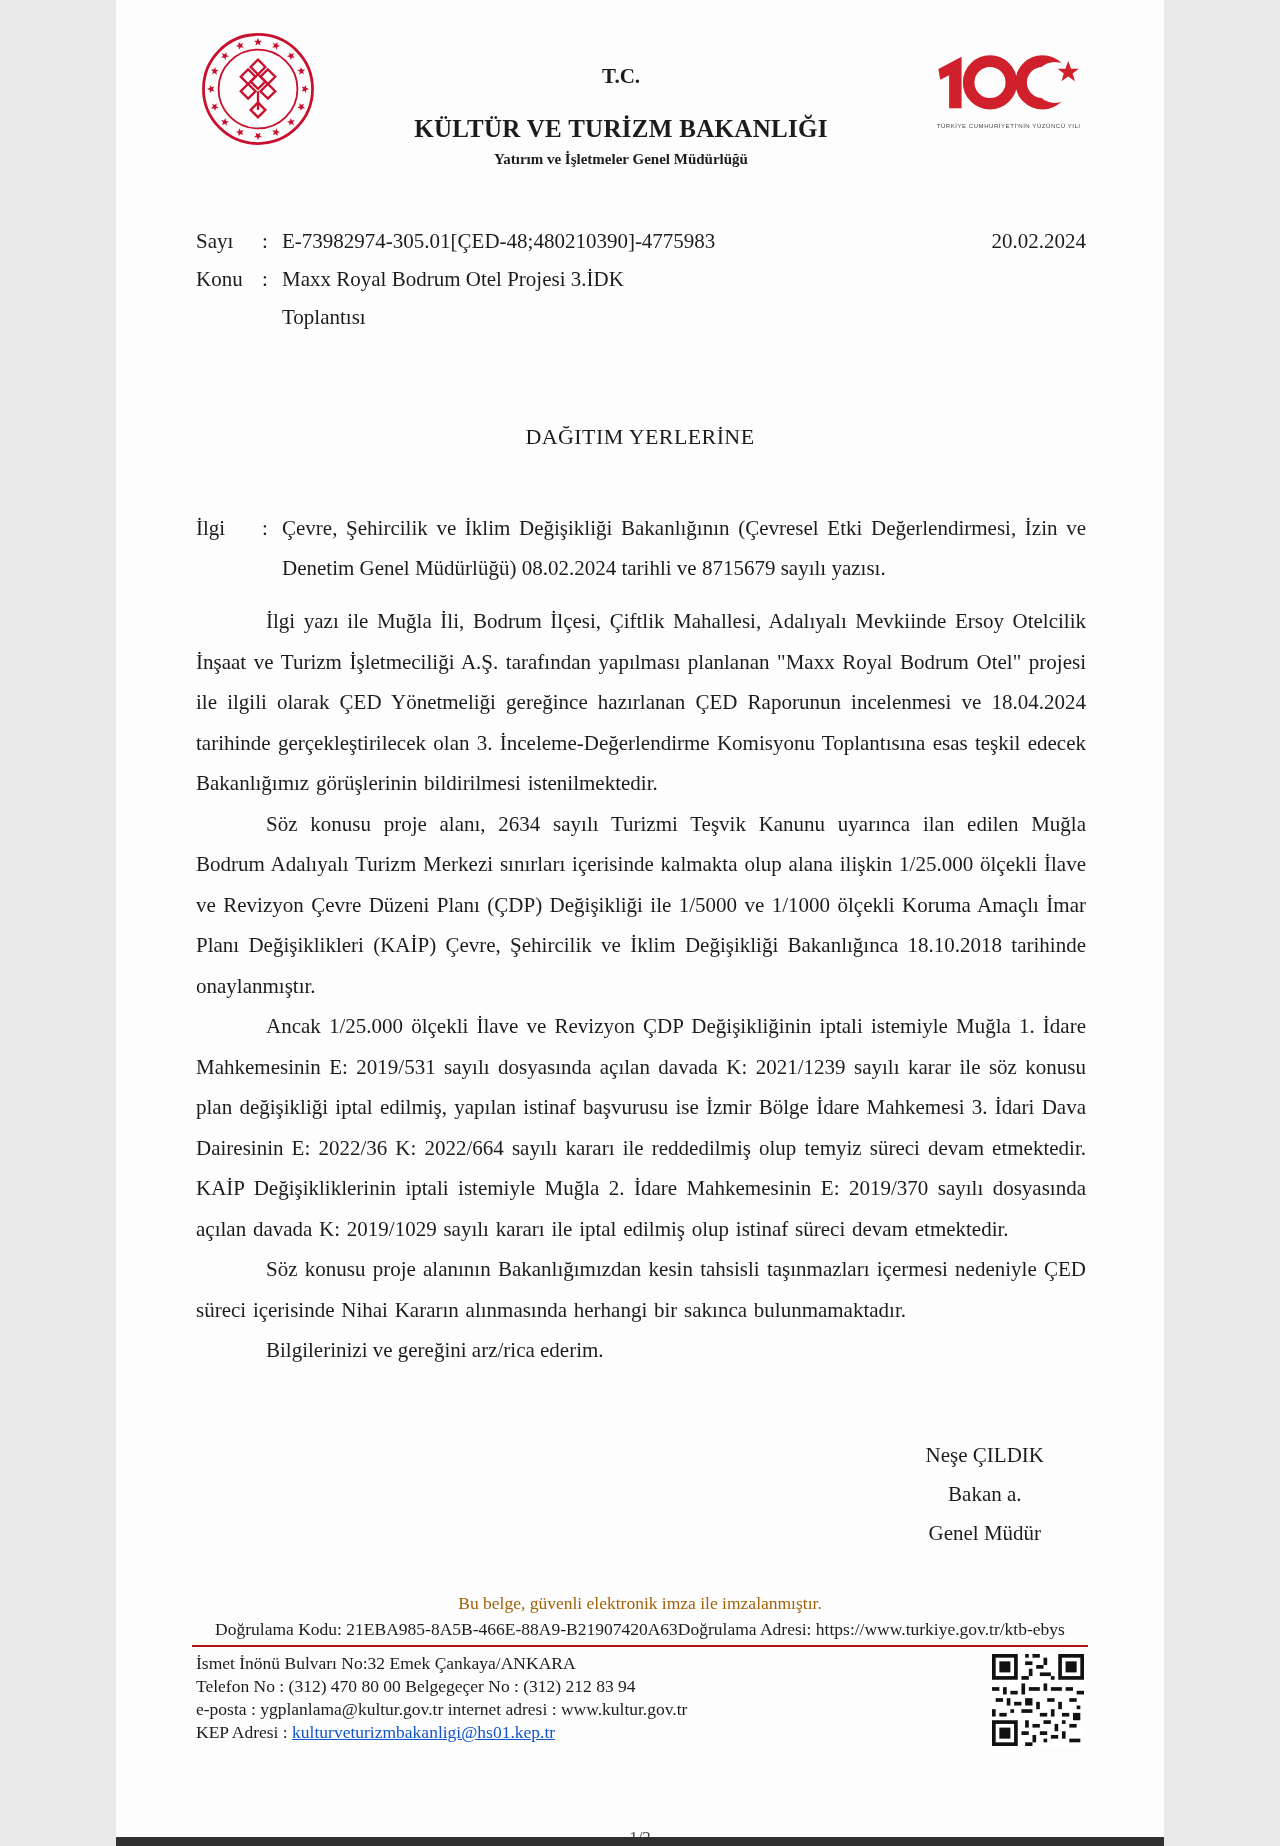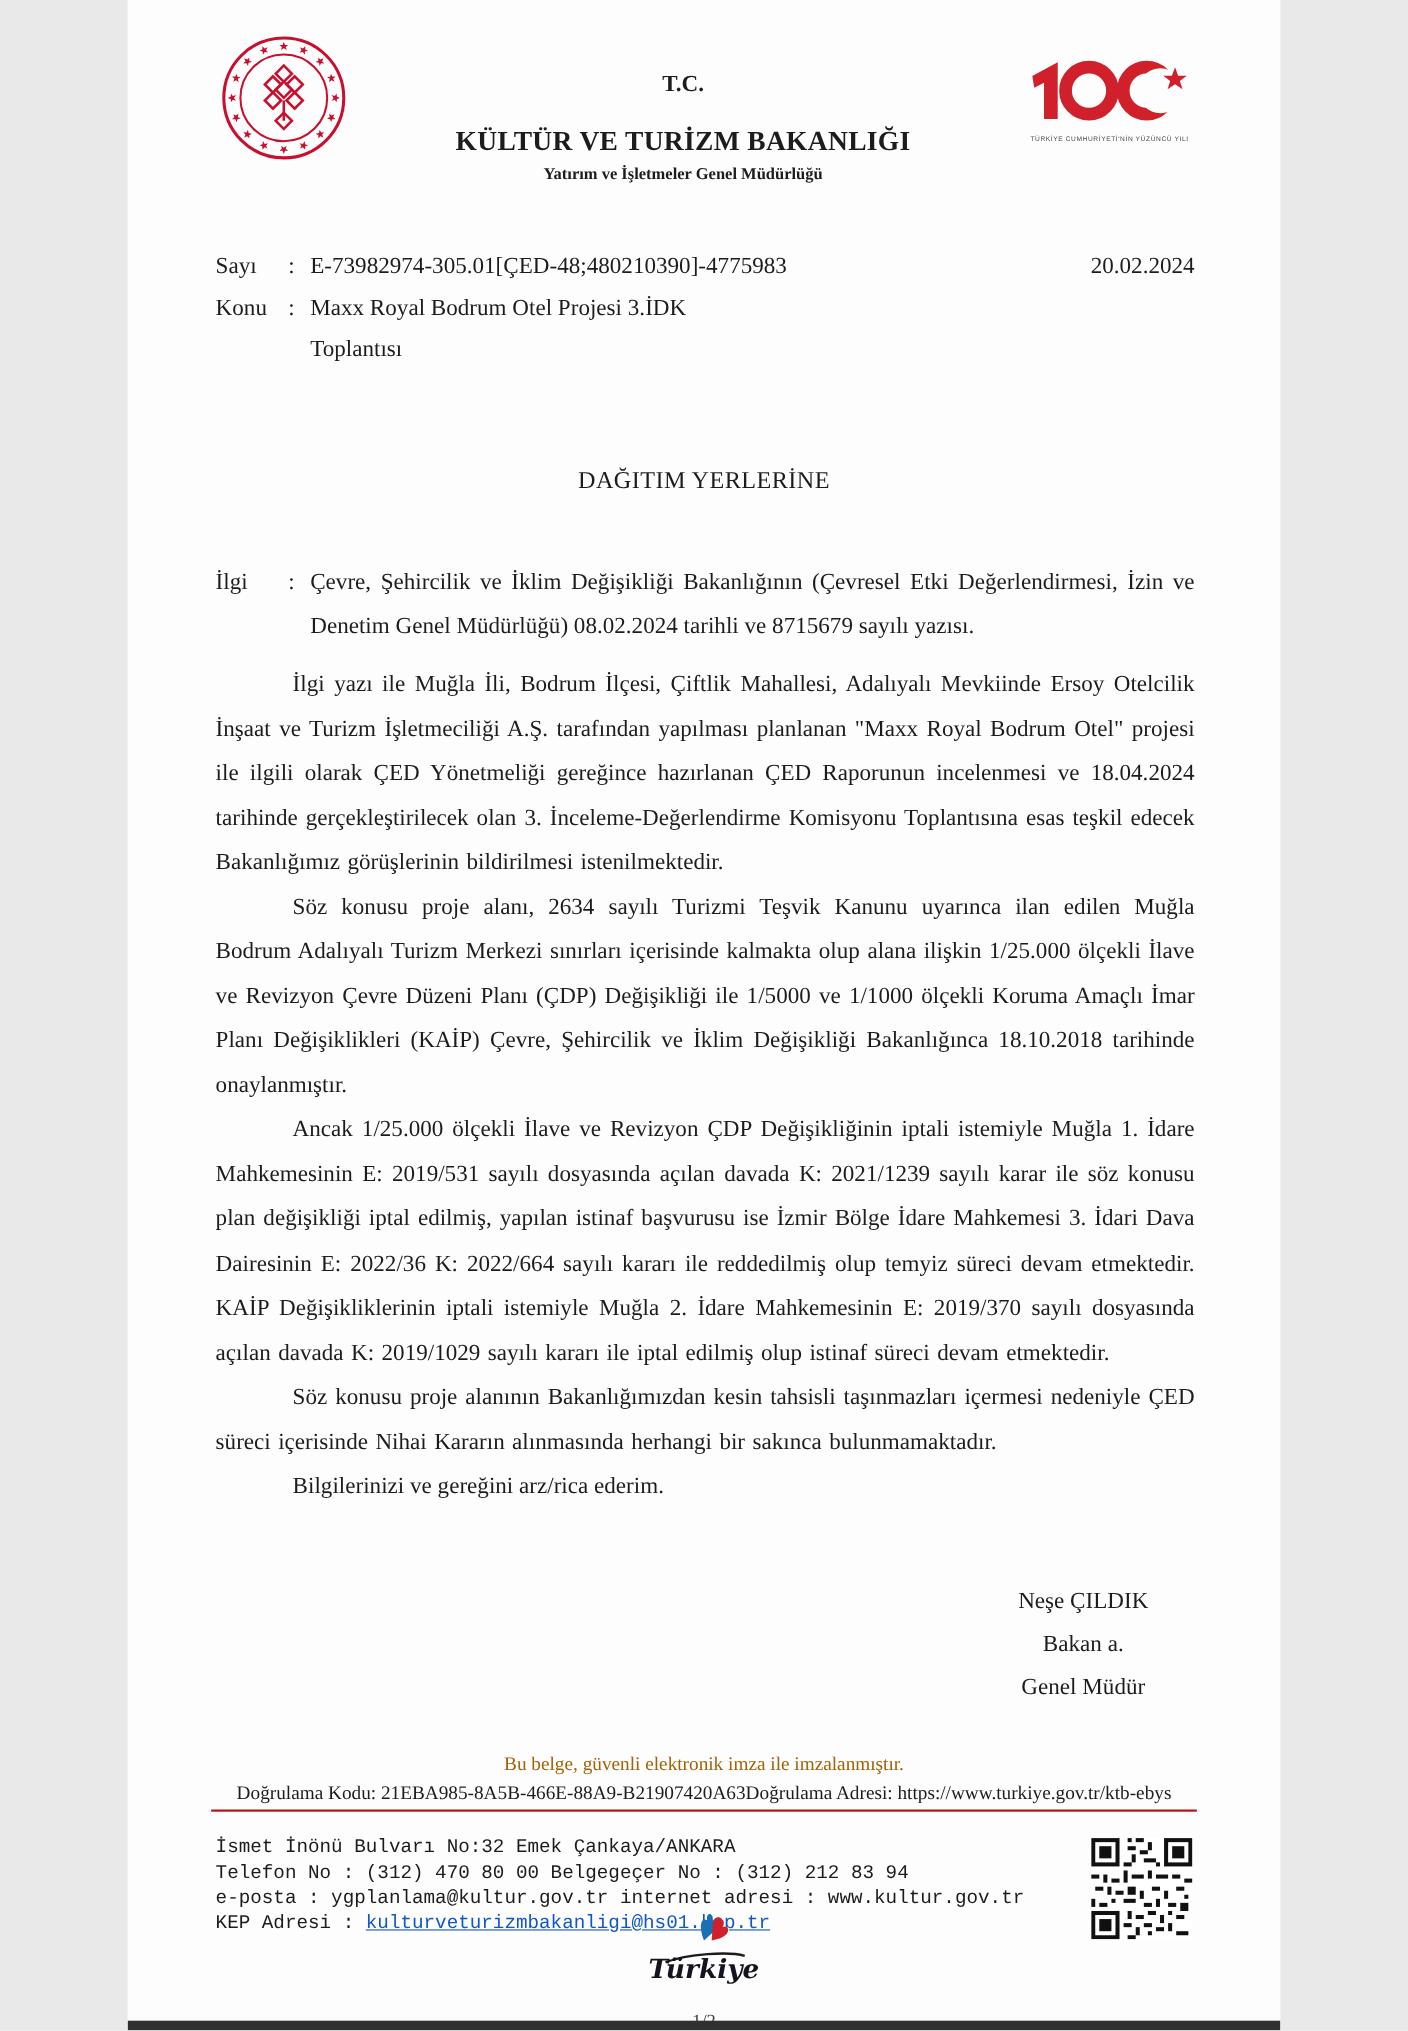--- a/index.html
+++ b/index.html
@@ -32,21 +32,21 @@
   .body{position:absolute;top:601px;left:80px;right:78px;font-size:21px;line-height:40.5px;}
   .body p{margin:0;text-align:justify;text-indent:70px;word-spacing:1.5px;}
   .body p.closing{text-align:left;word-spacing:normal;}
   
   .signature{position:absolute;top:1436px;right:120px;text-align:center;font-size:21px;line-height:39px;}
   
   .footer{position:absolute;top:1592px;left:76px;right:76px;font-size:17.5px;line-height:23px;}
   .esign{text-align:center;color:#a16207;margin-bottom:3px;}
   .verify-row{display:flex;justify-content:center;padding:0 4px;}
   .divider{border-bottom:2.5px solid #b31217;margin-top:4px;}
-  .contact{display:flex;align-items:flex-start;margin-top:22px;padding:0 4px;font-family:Liberation Mono, monospace;}
+  .contact{display:flex;align-items:flex-start;margin-top:5px;padding:0 4px;}
   .contact-left{flex:1;}
   .contact-right{flex:0 0 auto;text-align:right;padding-right:14px;}
   .qr{flex:0 0 auto;width:92px;height:92px;margin-top:2px;}
   .kep-link{color:#1155cc;text-decoration:underline;}
   .turkiye-logo{position:absolute;top:1738px;left:0;right:0;text-align:center;}
   .pagenum{position:absolute;top:1828px;left:0;right:0;text-align:center;font-size:17px;color:#444;}
   .bottombar{position:absolute;bottom:0;left:0;right:0;height:9px;background:#303030;}
 </style>
 </head>
 <body>
@@ -217,26 +217,17 @@
           <rect x="16" y="22" width="2" height="1"></rect>
             <rect x="19" y="21" width="1" height="2"></rect>
             <rect x="21" y="23" width="3" height="1"></rect>
           <rect x="14" y="23" width="1" height="1"></rect>
             <rect x="9" y="24" width="2" height="1"></rect>
         </g>
       </svg>
     </div>
   </div>
 
-  <div class="turkiye-logo">
-    <svg width="110" height="74" viewBox="0 0 110 74">
-      <path d="M55,26 C50,14 52,4 58,8 C56,0 64,0 63,8 C69,2 72,10 64,18 Z" fill="#1a6fb5"></path>
-      <path d="M63,10 C68,4 76,6 72,14 C78,12 80,20 70,24 L62,26 Z" fill="#d0202c"></path>
-      <circle cx="68" cy="9" r="4" fill="#d0202c"></circle>
-      <path d="M20,46 C40,38 78,36 92,40" stroke="#1c1c1c" stroke-width="2.2" fill="none"></path>
-      <text x="55" y="60" text-anchor="middle" font-size="24" font-style="italic" font-weight="bold" font-family="DejaVu Serif, serif" fill="#14141e">Türkiye</text>
-    </svg>
-  </div>
 
   <div class="pagenum">1/2</div>
   <div class="bottombar"></div>
 
 </div>
 
 </body></html>

